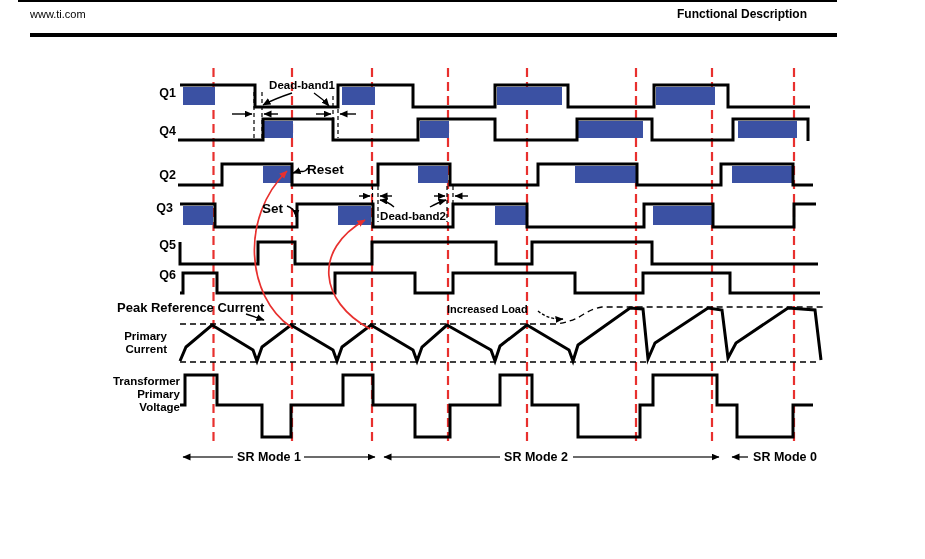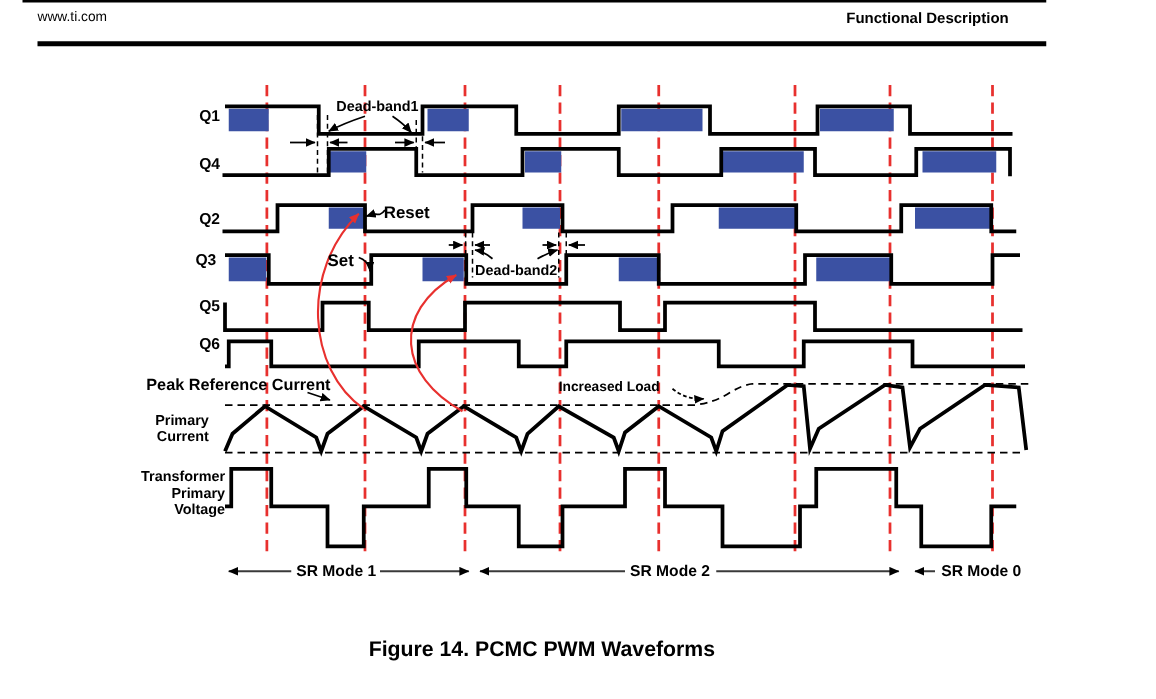--- a/index.html
+++ b/index.html
@@ -119,14 +119,13 @@
         <text x="413" y="220" text-anchor="middle" font-size="11.5" font-weight="bold" fill="#000000" font-family="&quot;Liberation Sans&quot;, sans-serif">Dead-band2</text>
         <text x="307" y="174" text-anchor="start" font-size="13.5" font-weight="bold" fill="#000000" font-family="&quot;Liberation Sans&quot;, sans-serif">Reset</text>
         <text x="262" y="213" text-anchor="start" font-size="13.5" font-weight="bold" fill="#000000" font-family="&quot;Liberation Sans&quot;, sans-serif">Set</text>
         <text x="447" y="313" text-anchor="start" font-size="11" font-weight="bold" fill="#000000" font-family="&quot;Liberation Sans&quot;, sans-serif">Increased Load</text>
         <text x="269" y="461" text-anchor="middle" font-size="12.5" font-weight="bold" fill="#000000" font-family="&quot;Liberation Sans&quot;, sans-serif">SR Mode 1</text>
         <text x="536" y="461" text-anchor="middle" font-size="12.5" font-weight="bold" fill="#000000" font-family="&quot;Liberation Sans&quot;, sans-serif">SR Mode 2</text>
         <text x="785" y="461" text-anchor="middle" font-size="12.5" font-weight="bold" fill="#000000" font-family="&quot;Liberation Sans&quot;, sans-serif">SR Mode 0</text>
       </g>
   </svg>
 
-  <div class="caption">Figure 14. PCMC PWM Waveforms</div>
 </div>
 
 </body></html>

